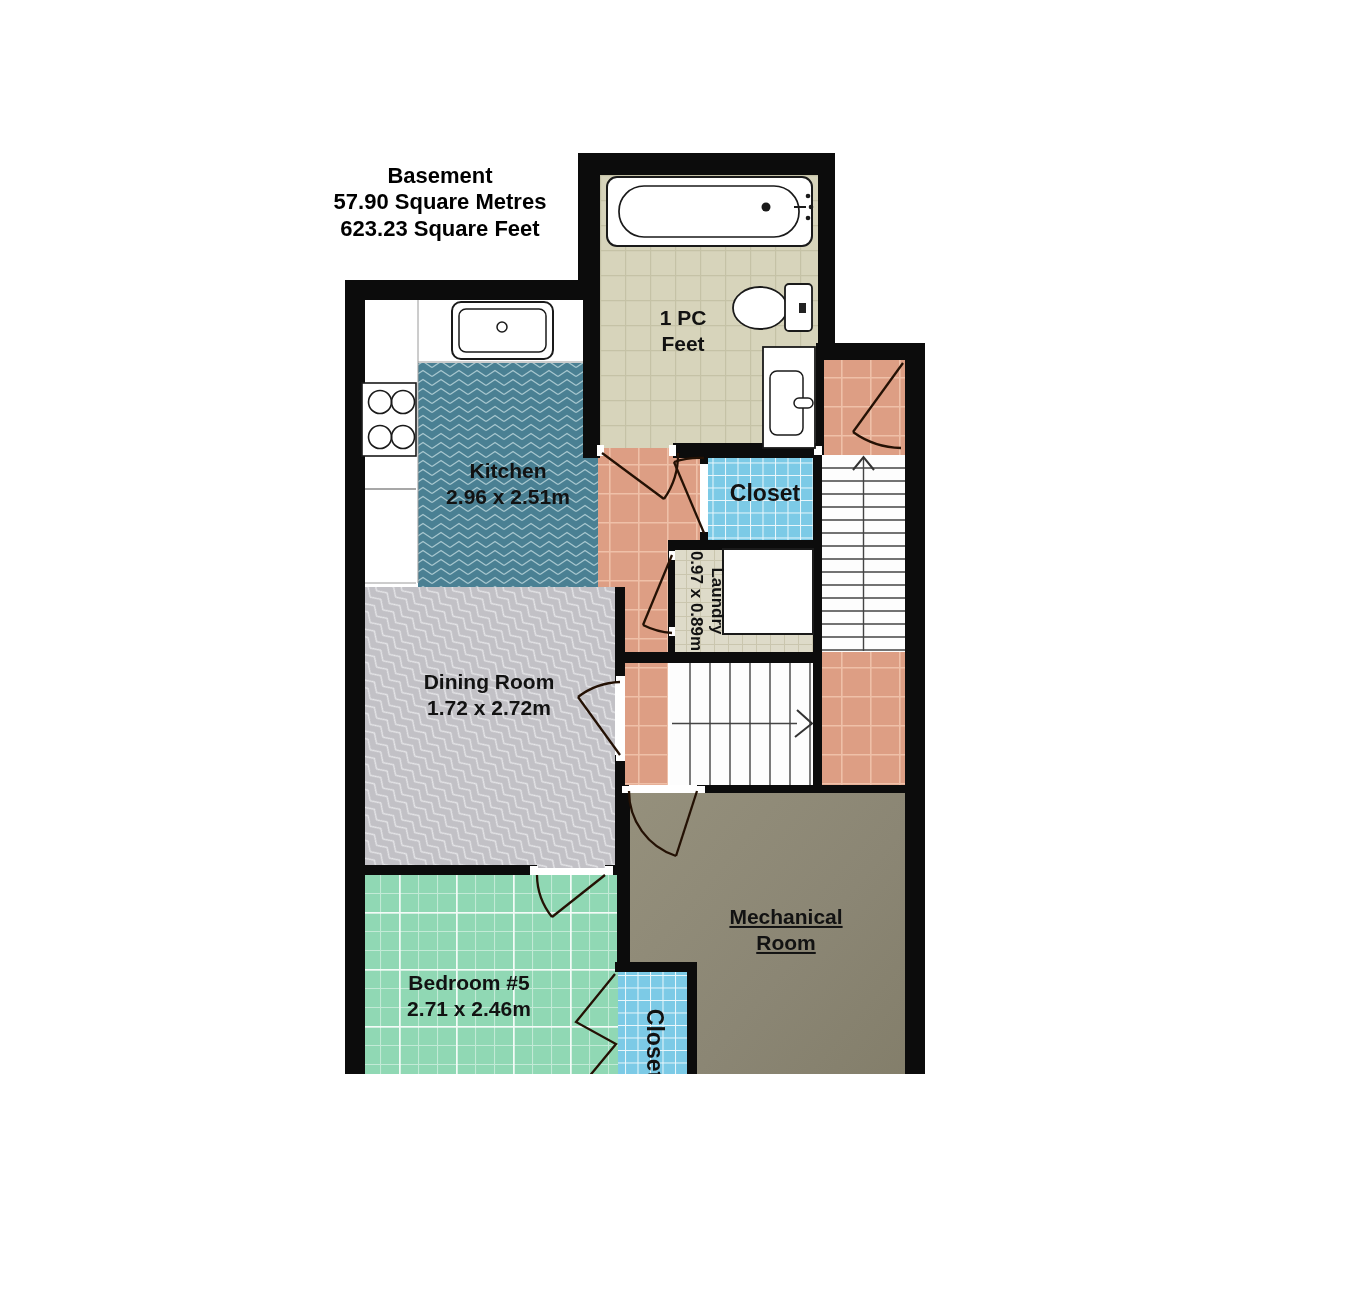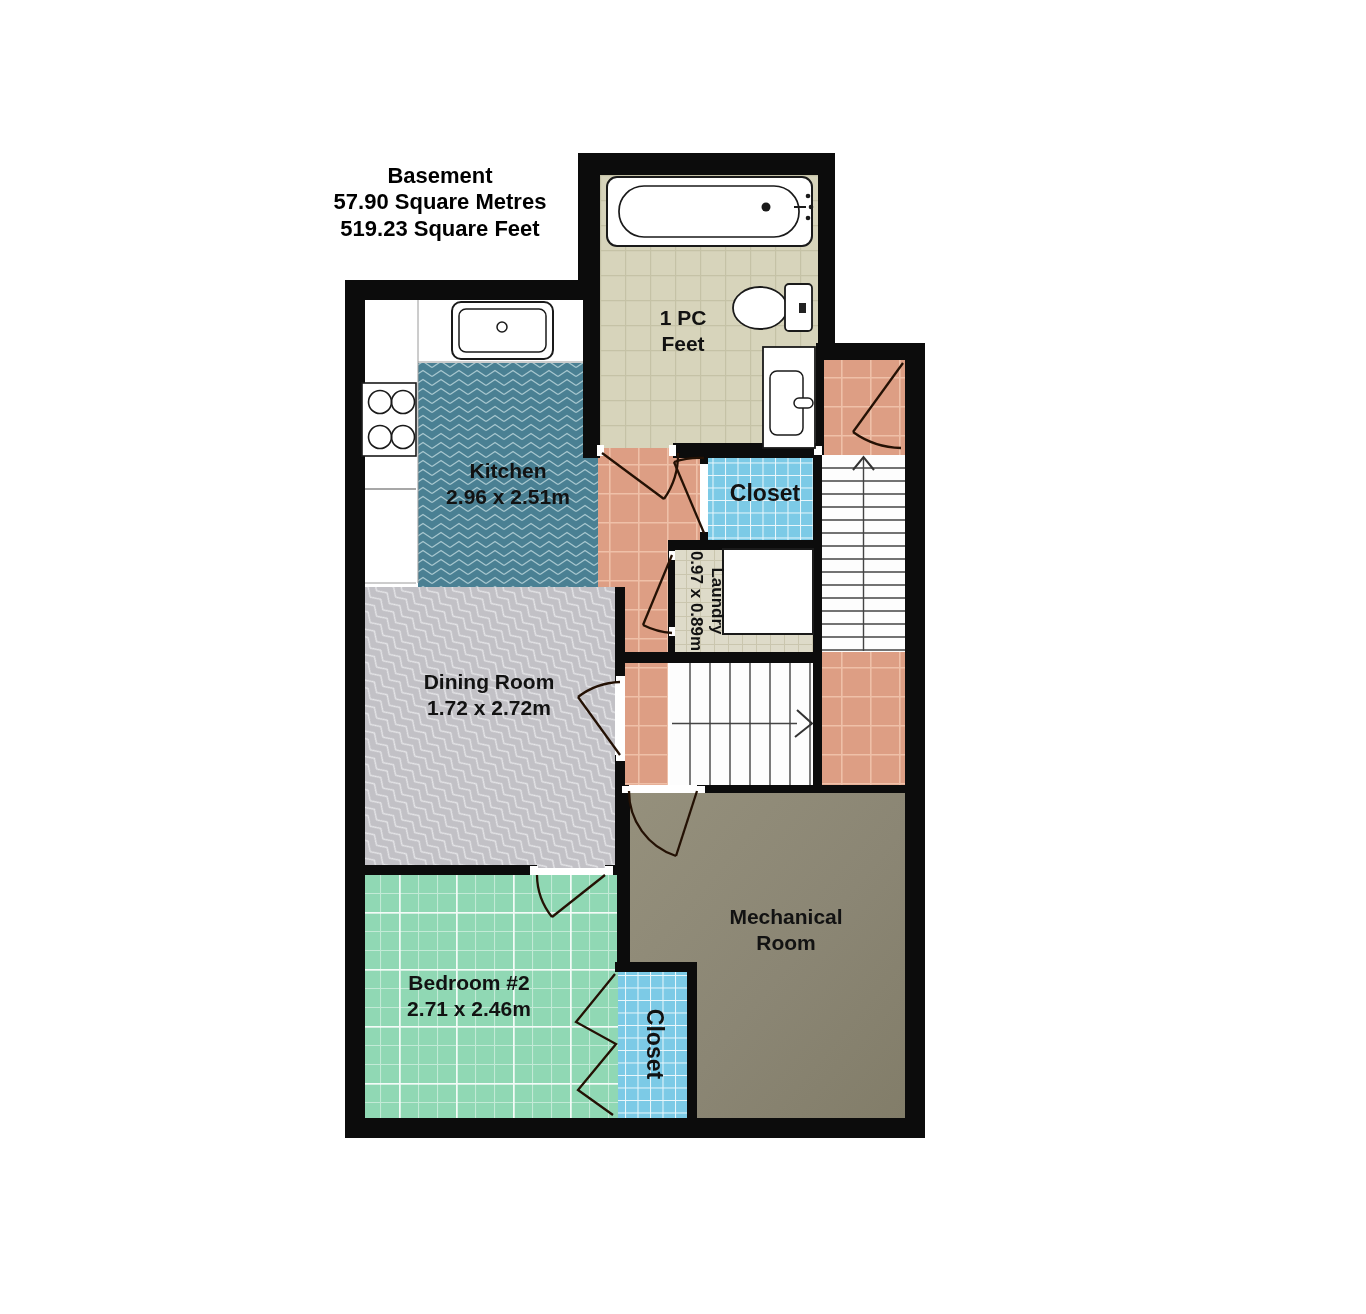--- a/index.html
+++ b/index.html
@@ -1,16 +1,16 @@
 <!DOCTYPE html>
 <html><head>
 <meta charset="utf-8">
 <style>
   html,body{margin:0;padding:0;background:#fff;}
-  .canvas{position:relative;width:1366px;height:1314px;background:#ffffff;outline:1px solid #e9e9e9;overflow:hidden;font-family:"Liberation Sans",sans-serif;}
+  .canvas{position:relative;width:1366px;height:1074px;background:#ffffff;outline:1px solid #e9e9e9;overflow:hidden;font-family:"Liberation Sans",sans-serif;}
   .canvas svg{position:absolute;left:0;top:0;}
   .lbl{position:absolute;transform:translate(-50%,-50%);font-weight:bold;color:#121212;text-align:center;line-height:1.24;white-space:nowrap;font-size:21px;}
   .lbl.v{transform:translate(-50%,-50%) rotate(90deg);}
   .lbl.title{font-size:22px;color:#000;line-height:1.2;}
   .lbl.small{font-size:17px;}
   .lbl.closet{font-size:23px;}
 </style>
 </head>
 <body>
 
@@ -200,21 +200,21 @@
           <line x1="903" y1="363" x2="853" y2="432"></line>
           <path d="M853 432 A85 85 0 0 0 901 448"></path>
         </g>
     <path d="M615 974 L576 1022 L616 1044 L578 1090 L613 1115"></path>
   </g>
 </svg>
 
   <div class="lbl title" style="left:440px;top:203px;">
     <div>Basement</div>
     <div>57.90 Square Metres</div>
-    <div>519.23 Square Feet</div>
+    <div>623.23 Square Feet</div>
   </div>
 
   <div class="lbl" style="left:683px;top:331px;">
     <div>1 PC</div>
     <div>Feet</div>
   </div>
 
   <div class="lbl" style="left:508px;top:484px;">
     <div>Kitchen</div>
     <div>2.96 x 2.51m</div>
@@ -227,26 +227,26 @@
   <div class="lbl v small" style="left:707px;top:601px;">
     <div>Laundry</div>
     <div>0.97 x 0.89m</div>
   </div>
 
   <div class="lbl" style="left:489px;top:695px;">
     <div>Dining Room</div>
     <div>1.72 x 2.72m</div>
   </div>
 
-  <div class="lbl" style="left:786px;top:930px;">
+  <div class="lbl" style="left:786px;top:930px;text-decoration:underline;">
     <div>Mechanical</div>
     <div>Room</div>
   </div>
 
   <div class="lbl" style="left:469px;top:996px;">
-    <div>Bedroom #2</div>
+    <div>Bedroom #5</div>
     <div>2.71 x 2.46m</div>
   </div>
 
   <div class="lbl v closet" style="left:655px;top:1044px;">
     <div>Closet</div>
   </div>
 </div>
 
 </body></html>

